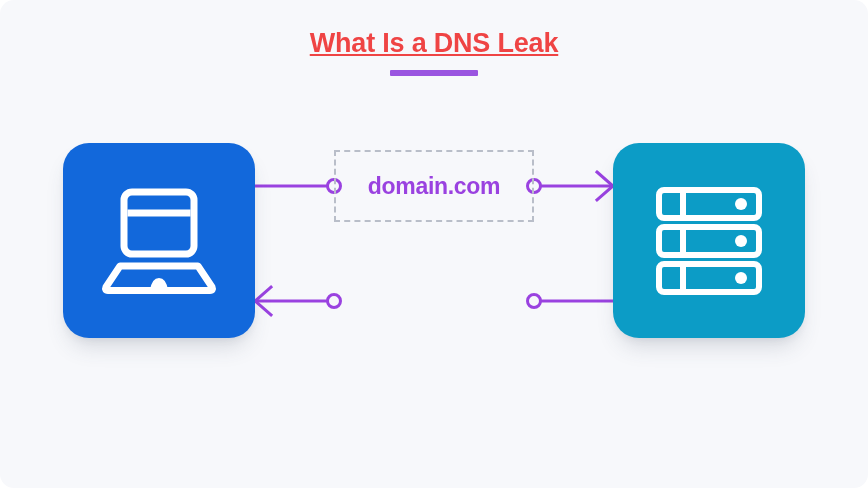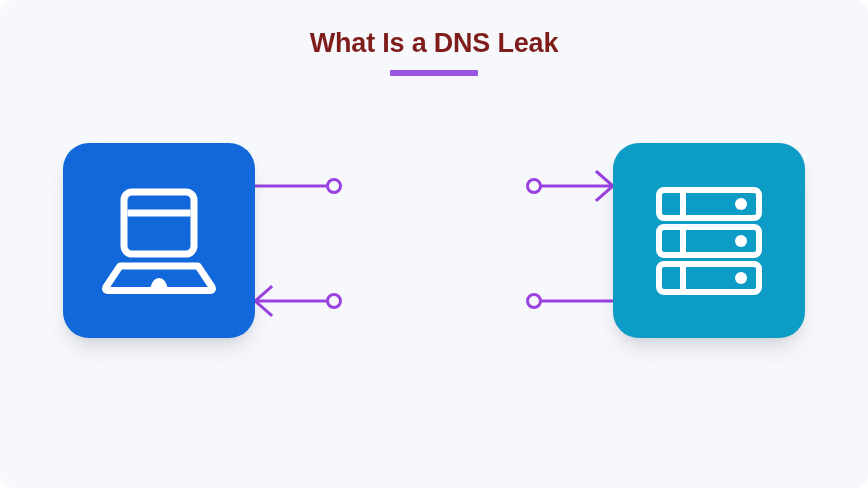--- a/index.html
+++ b/index.html
@@ -30,22 +30,23 @@
     top: 26px;
     left: 0;
     width: 868px;
     text-align: center;
   }
   .title {
     margin: 0;
     font-size: 27px;
     font-weight: bold;
     letter-spacing: -0.2px;
-    color: #7f1d1d;
+    color: #ef4444;
     line-height: 34px;
+    text-decoration: underline;
   }
   .title-underline {
     margin: 10px auto 0 auto;
     width: 88px;
     height: 6px;
     border-radius: 1px;
     background: #9a55e0;
   }
 
   
@@ -173,16 +174,19 @@
         </g>
 
         <g>
           <rect x="4" y="78" width="100" height="28" rx="5" ry="5" fill="none" stroke="#ffffff" stroke-width="6"></rect>
           <line x1="28" y1="81" x2="28" y2="103" stroke="#ffffff" stroke-width="6"></line>
           <circle cx="86" cy="92" r="6" fill="#ffffff"></circle>
         </g>
       </svg>
     </div>
 
+    <div class="dash-box dash-box-query">
+      <span class="dash-label">domain.com</span>
+    </div>
 
 
   </div>
 </div>
 
 </body></html>

